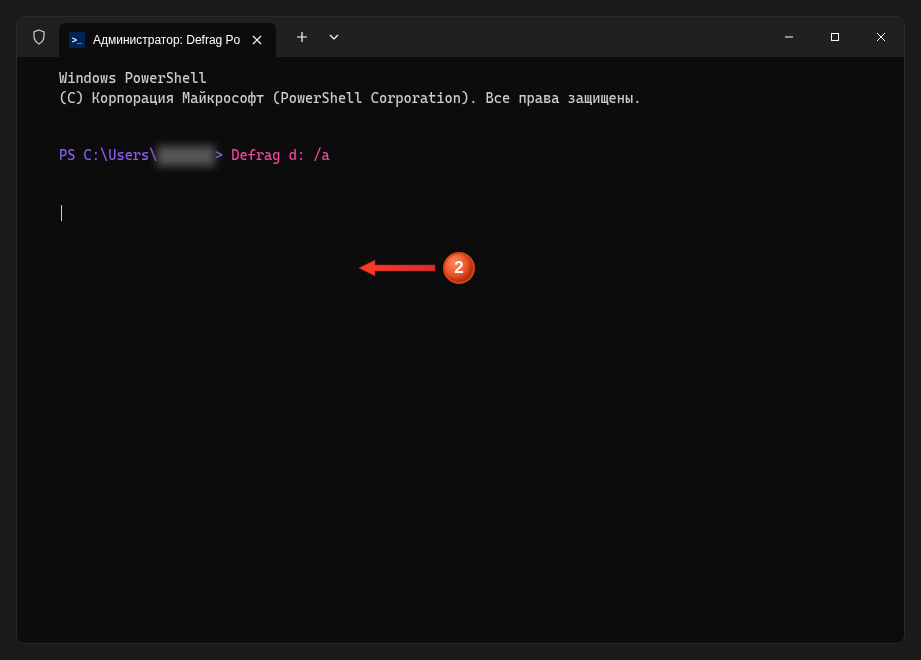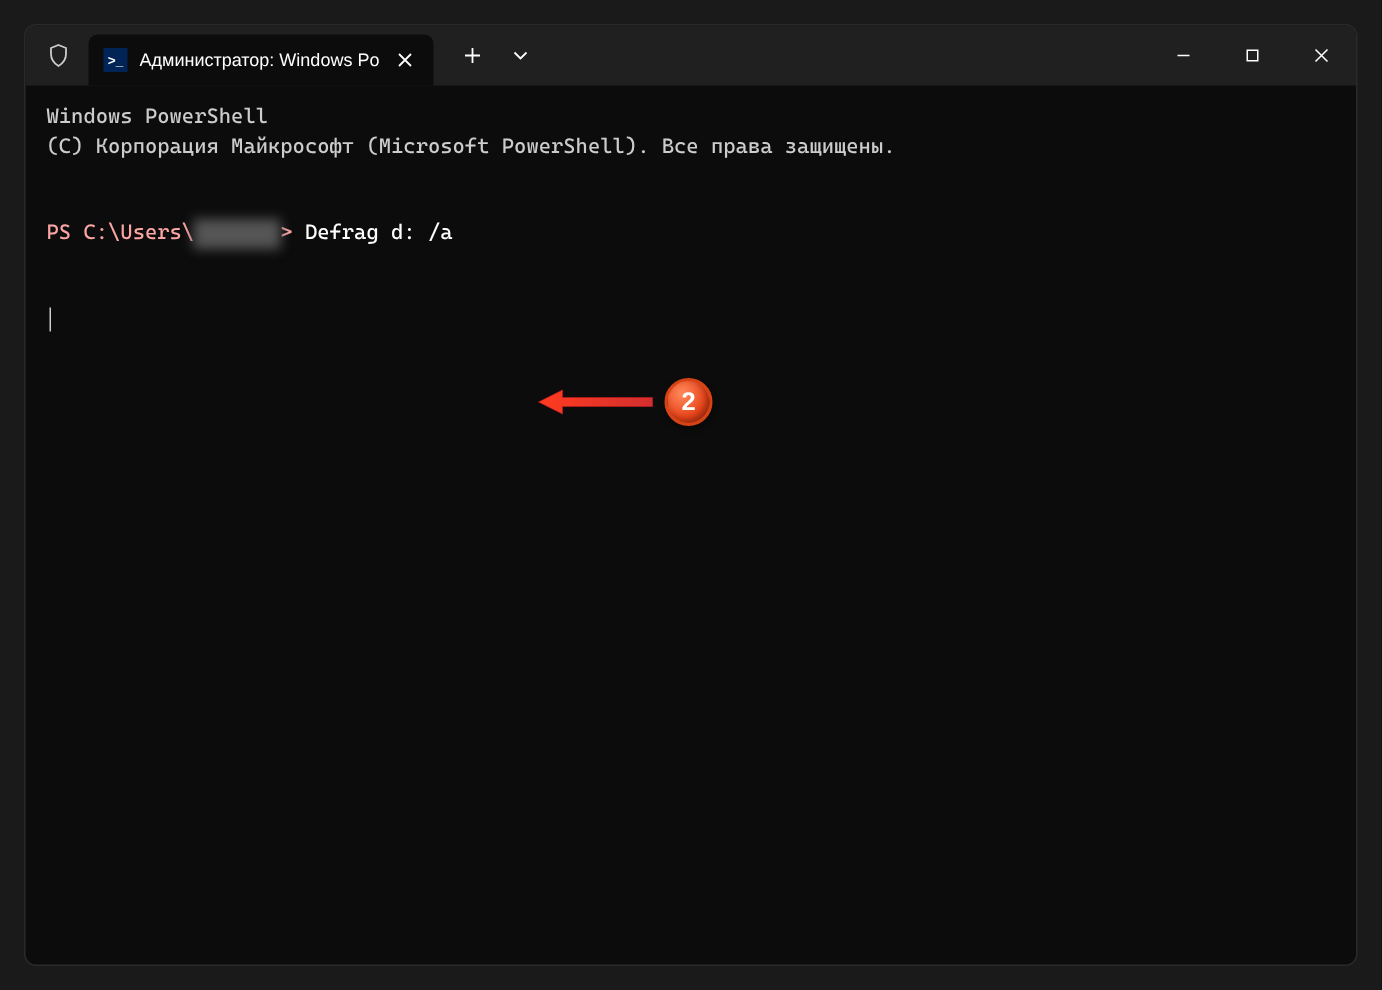--- a/index.html
+++ b/index.html
@@ -137,32 +137,33 @@
       padding: 12px 14px;
       font-size: 14px;
       line-height: 1.4;
       color: #cccccc;
       overflow: hidden;
       position: relative;
     }
     .terminal-line {
       white-space: pre;
       font-family: 'Cascadia Mono', Consolas, monospace;
+      margin-left: 28px;
     }
     .prompt-path {
-      color: #fca5a5;
+      color: #8b5cf6;
     }
     .blurred {
       filter: blur(4px);
       display: inline-block;
       background: #555;
       color: transparent;
     }
     .command {
-      color: #ffffff;
+      color: #ec4899;
     }
     .cursor {
       display: inline-block;
       width: 1px;
       height: 16px;
       background: #cccccc;
       vertical-align: text-bottom;
       margin-left: 2px;
     }
     .annotation {
@@ -210,21 +211,21 @@
   <div class="titlebar">
     <div class="shield-icon">
       <svg width="16" height="16" viewBox="0 0 16 16">
         <path d="M8 1 L13 3 L13 7 C13 11 10.5 13.5 8 15 C5.5 13.5 3 11 3 7 L3 3 Z" fill="none" stroke="#cccccc" stroke-width="1.2"></path>
       </svg>
     </div>
     <div class="tab">
       <div class="tab-icon">
         <span class="tab-icon-inner">&gt;_</span>
       </div>
-      <span class="tab-title">Администратор: Windows Po</span>
+      <span class="tab-title">Администратор: Defrag Po</span>
       <div class="tab-close">
         <svg width="10" height="10" viewBox="0 0 10 10">
           <path d="M1 1 L9 9 M9 1 L1 9" stroke="#ffffff" stroke-width="1.2"></path>
         </svg>
       </div>
     </div>
     <div class="new-tab">
       <svg width="12" height="12" viewBox="0 0 12 12">
         <path d="M6 1 L6 11 M1 6 L11 6" stroke="#ffffff" stroke-width="1.2"></path>
       </svg>
@@ -248,21 +249,21 @@
       <div class="window-btn">
         <svg width="10" height="10" viewBox="0 0 10 10">
           <path d="M1 1 L9 9 M9 1 L1 9" stroke="#ffffff" stroke-width="1"></path>
         </svg>
       </div>
     </div>
   </div>
 
   <div class="terminal-content">
     <div class="terminal-line">Windows PowerShell</div>
-    <div class="terminal-line">(C) Корпорация Майкрософт (Microsoft PowerShell). Все права защищены.</div>
+    <div class="terminal-line">(C) Корпорация Майкрософт (PowerShell Corporation). Все права защищены.</div>
     <div class="empty-line"></div>
     <div class="empty-line"></div>
     <div class="terminal-line"><span class="prompt-path">PS C:\Users\</span><span class="blurred">XXXXXXX</span><span class="prompt-path">&gt; </span><span class="command">Defrag d: /a</span></div>
     <div class="empty-line"></div>
     <div class="empty-line"></div>
     <div class="terminal-line"><span class="cursor"></span></div>
 
     <div class="annotation">
       <div class="arrow">
         <svg width="80" height="20" viewBox="0 0 80 20">

